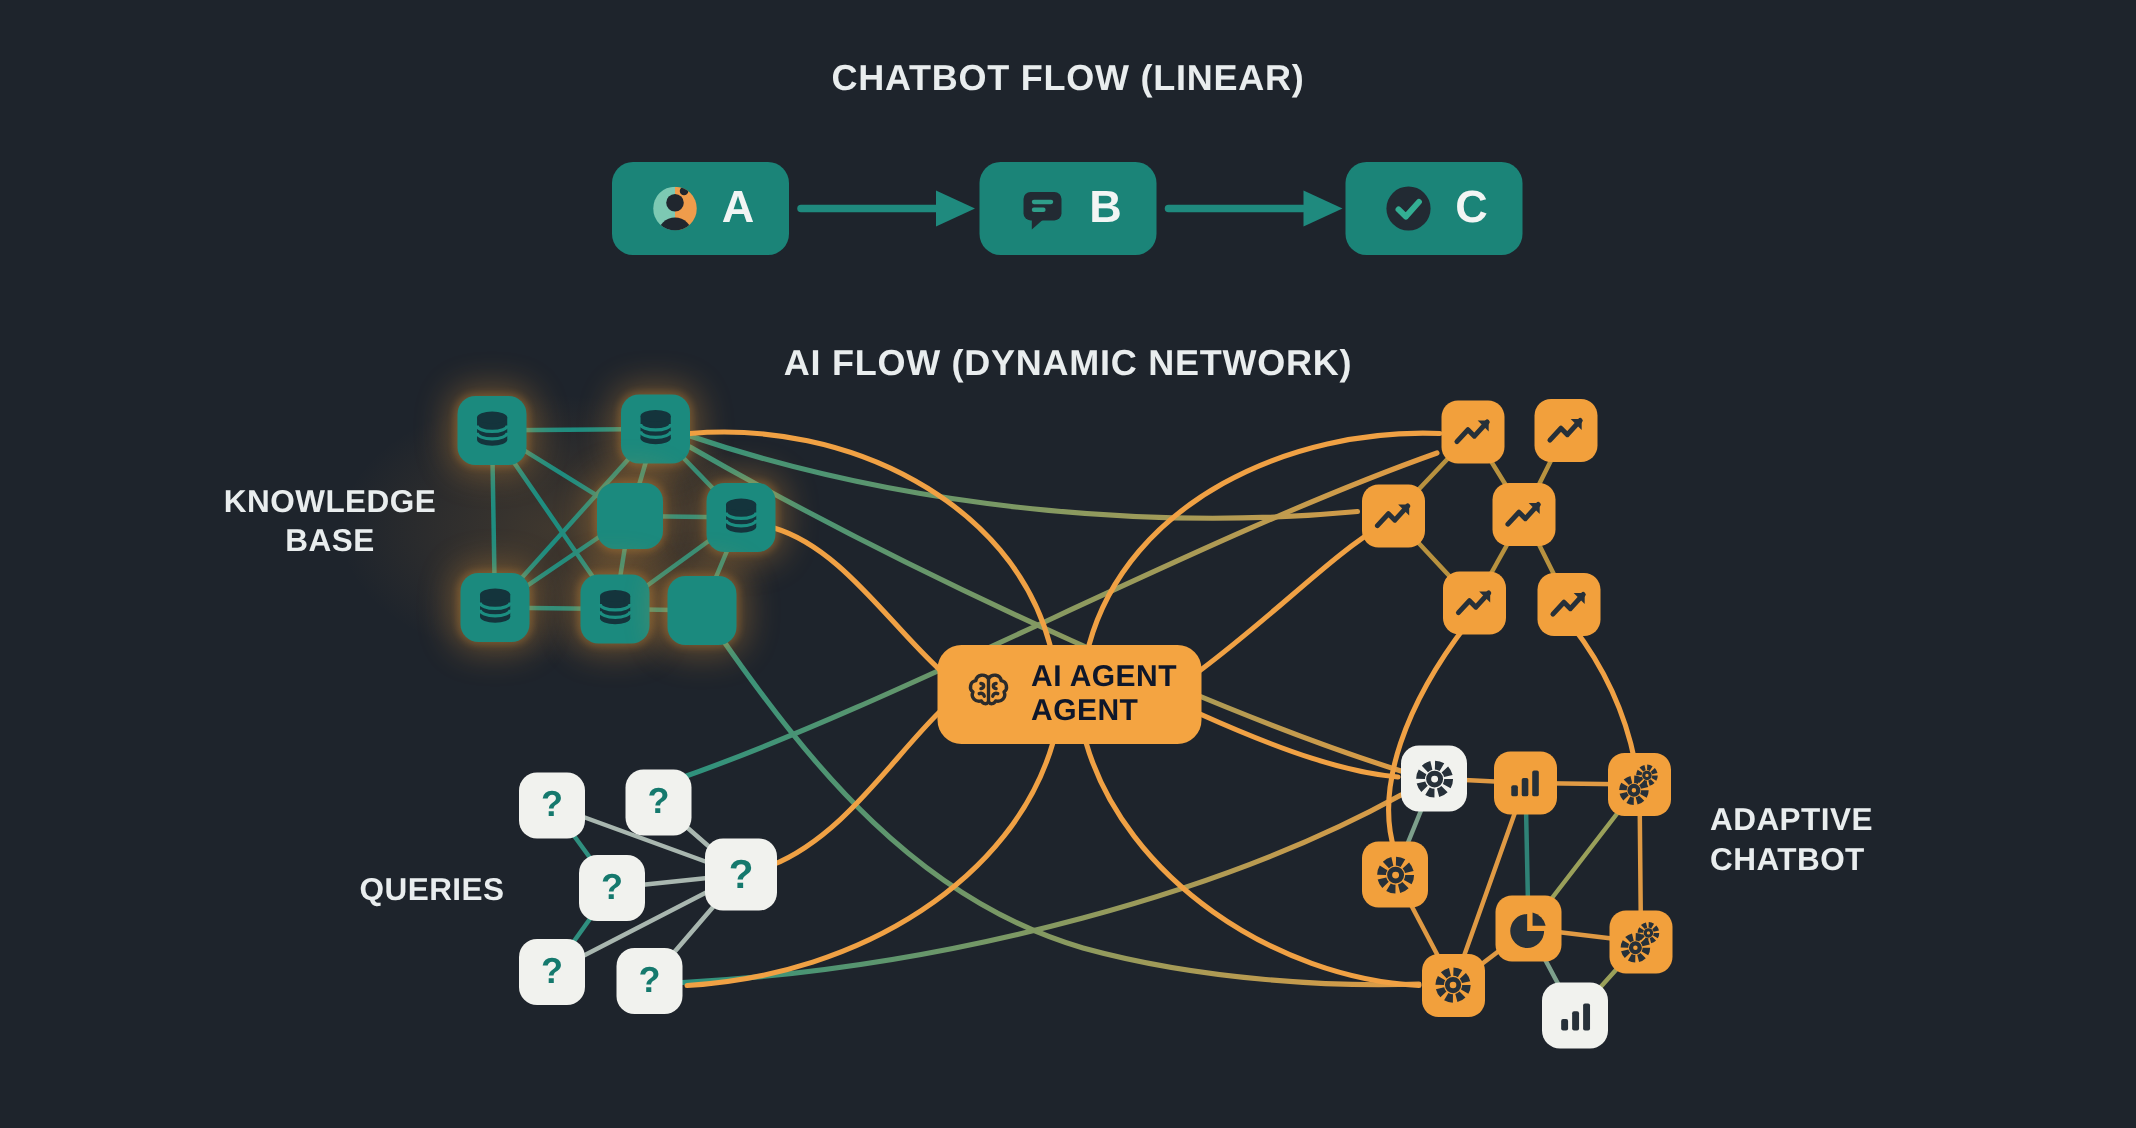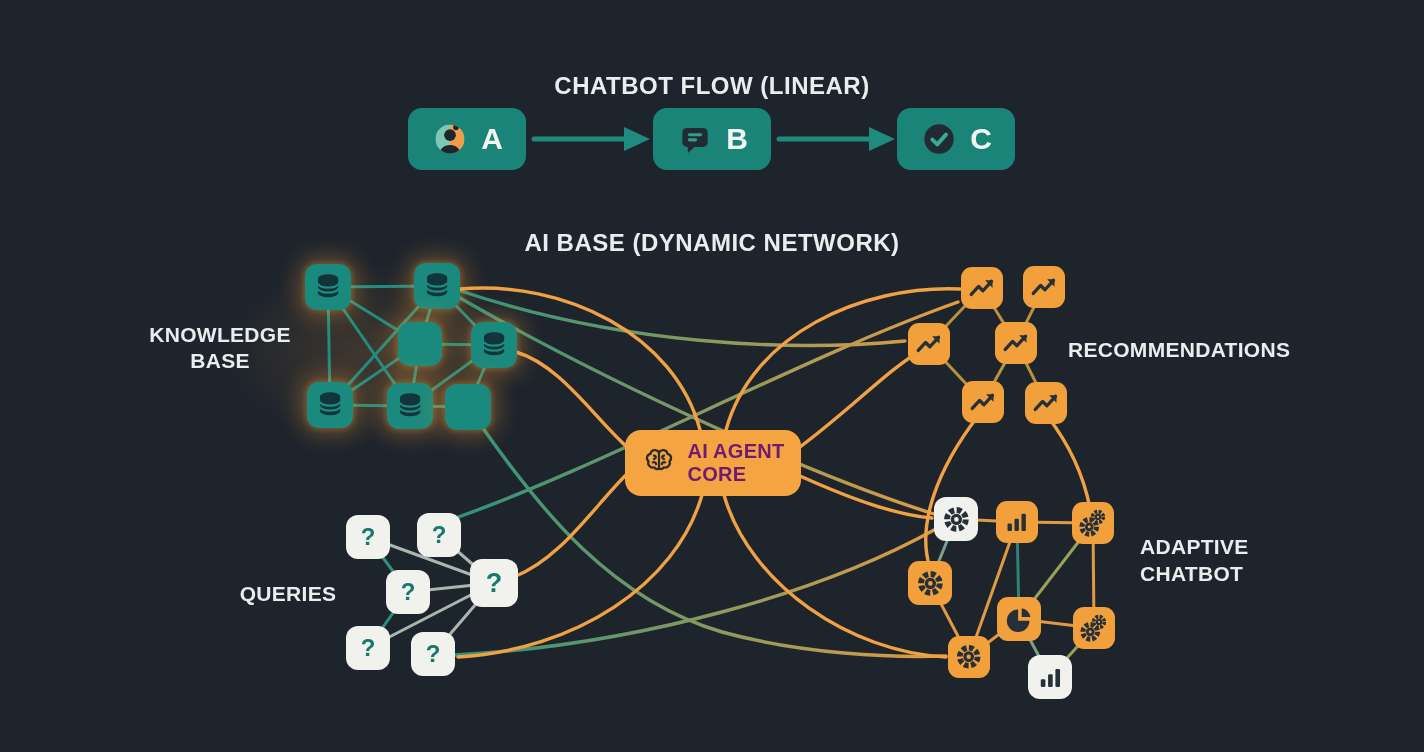--- a/index.html
+++ b/index.html
@@ -20,21 +20,21 @@
   .node{position:absolute;display:flex;align-items:center;justify-content:center;border-radius:12px;}
   .node svg{width:70%;height:70%;}
   .teal{background:#1b8a7e;}
   .white{background:#f1f2ee;}
   .orange{background:#f2a03c;border-radius:11px;}
   .glow{box-shadow:0 0 22px 7px rgba(240,158,60,.32),0 0 5px 2px rgba(240,158,60,.22);}
   .q{font-weight:700;font-size:24px;color:#15796d;}
   .core{position:absolute;left:625px;top:430px;width:176px;height:66px;background:#f4a441;
         border-radius:16px;display:flex;align-items:center;justify-content:center;gap:10px;}
   .core svg{width:36px;height:36px;}
-  .corelbl{font-weight:700;font-size:20px;line-height:23px;color:#701a75;letter-spacing:.3px;}
+  .corelbl{font-weight:700;font-size:20px;line-height:23px;color:#0f172a;letter-spacing:.3px;}
 </style>
 </head>
 <body>
 
 <svg width="0" height="0" style="position:absolute">
   <defs>
     <symbol id="i-db" viewBox="0 0 24 24">
       <g fill="#14343c">
         <rect x="4.5" y="5.5" width="15" height="11"></rect>
         <ellipse cx="12" cy="5.5" rx="7.5" ry="3"></ellipse>
@@ -189,49 +189,48 @@
       </g>
       <g stroke="#1f8a7e" stroke-width="5">
         <line x1="534" y1="139" x2="624" y2="139"></line>
         <line x1="779" y1="139" x2="869" y2="139"></line>
       </g>
       <polygon points="624,127 650,139 624,151" fill="#1f8a7e"></polygon>
       <polygon points="869,127 895,139 869,151" fill="#1f8a7e"></polygon>
     </g>
   </svg>
 
-  <div class="h" style="top:72px">CHATBOT FLOW (LINEAR)</div>
+  <div class="h" style="top:39px">CHATBOT FLOW (LINEAR)</div>
 
   <div class="step" style="left:408px;top:108px">
     <svg>
         <use href="#i-avatar"></use>
       </svg>
     <span class="slbl">A</span>
   </div>
   <div class="step" style="left:653px;top:108px">
     <svg>
         <use href="#i-chat"></use>
       </svg>
     <span class="slbl">B</span>
   </div>
   <div class="step" style="left:897px;top:108px">
     <svg>
         <use href="#i-check"></use>
       </svg>
     <span class="slbl">C</span>
   </div>
 
-  <div class="h" style="top:229px">AI BASE (DYNAMIC NETWORK)</div>
+  <div class="h" style="top:229px">AI FLOW (DYNAMIC NETWORK)</div>
 
   <div class="clabel center" style="left:120px;top:322px;width:200px">
     <div>KNOWLEDGE</div>
     <div>BASE</div>
   </div>
   <div class="clabel center" style="left:188px;top:581px;width:200px">QUERIES</div>
-  <div class="clabel" style="left:1068px;top:337px">RECOMMENDATIONS</div>
   <div class="clabel" style="left:1140px;top:533px;line-height:27px">
     <div>ADAPTIVE</div>
     <div>CHATBOT</div>
   </div>
 
   <div class="node teal glow" style="left:305px;top:264px;width:46px;height:46px">
       <svg>
         <use href="#i-db"></use>
       </svg>
     </div>
@@ -276,21 +275,21 @@
   <div class="node white" style="left:411px;top:632px;width:44px;height:44px">
       <span class="q">?</span>
     </div>
 
   <div class="core">
     <svg>
         <use href="#i-brain"></use>
       </svg>
     <div class="corelbl">
       <div>AI AGENT</div>
-      <div>CORE</div>
+      <div>AGENT</div>
     </div>
   </div>
 
   <div class="node orange" style="left:961px;top:267px;width:42px;height:42px">
       <svg>
         <use href="#i-trend"></use>
       </svg>
     </div>
   <div class="node orange" style="left:1023px;top:266px;width:42px;height:42px">
       <svg>

